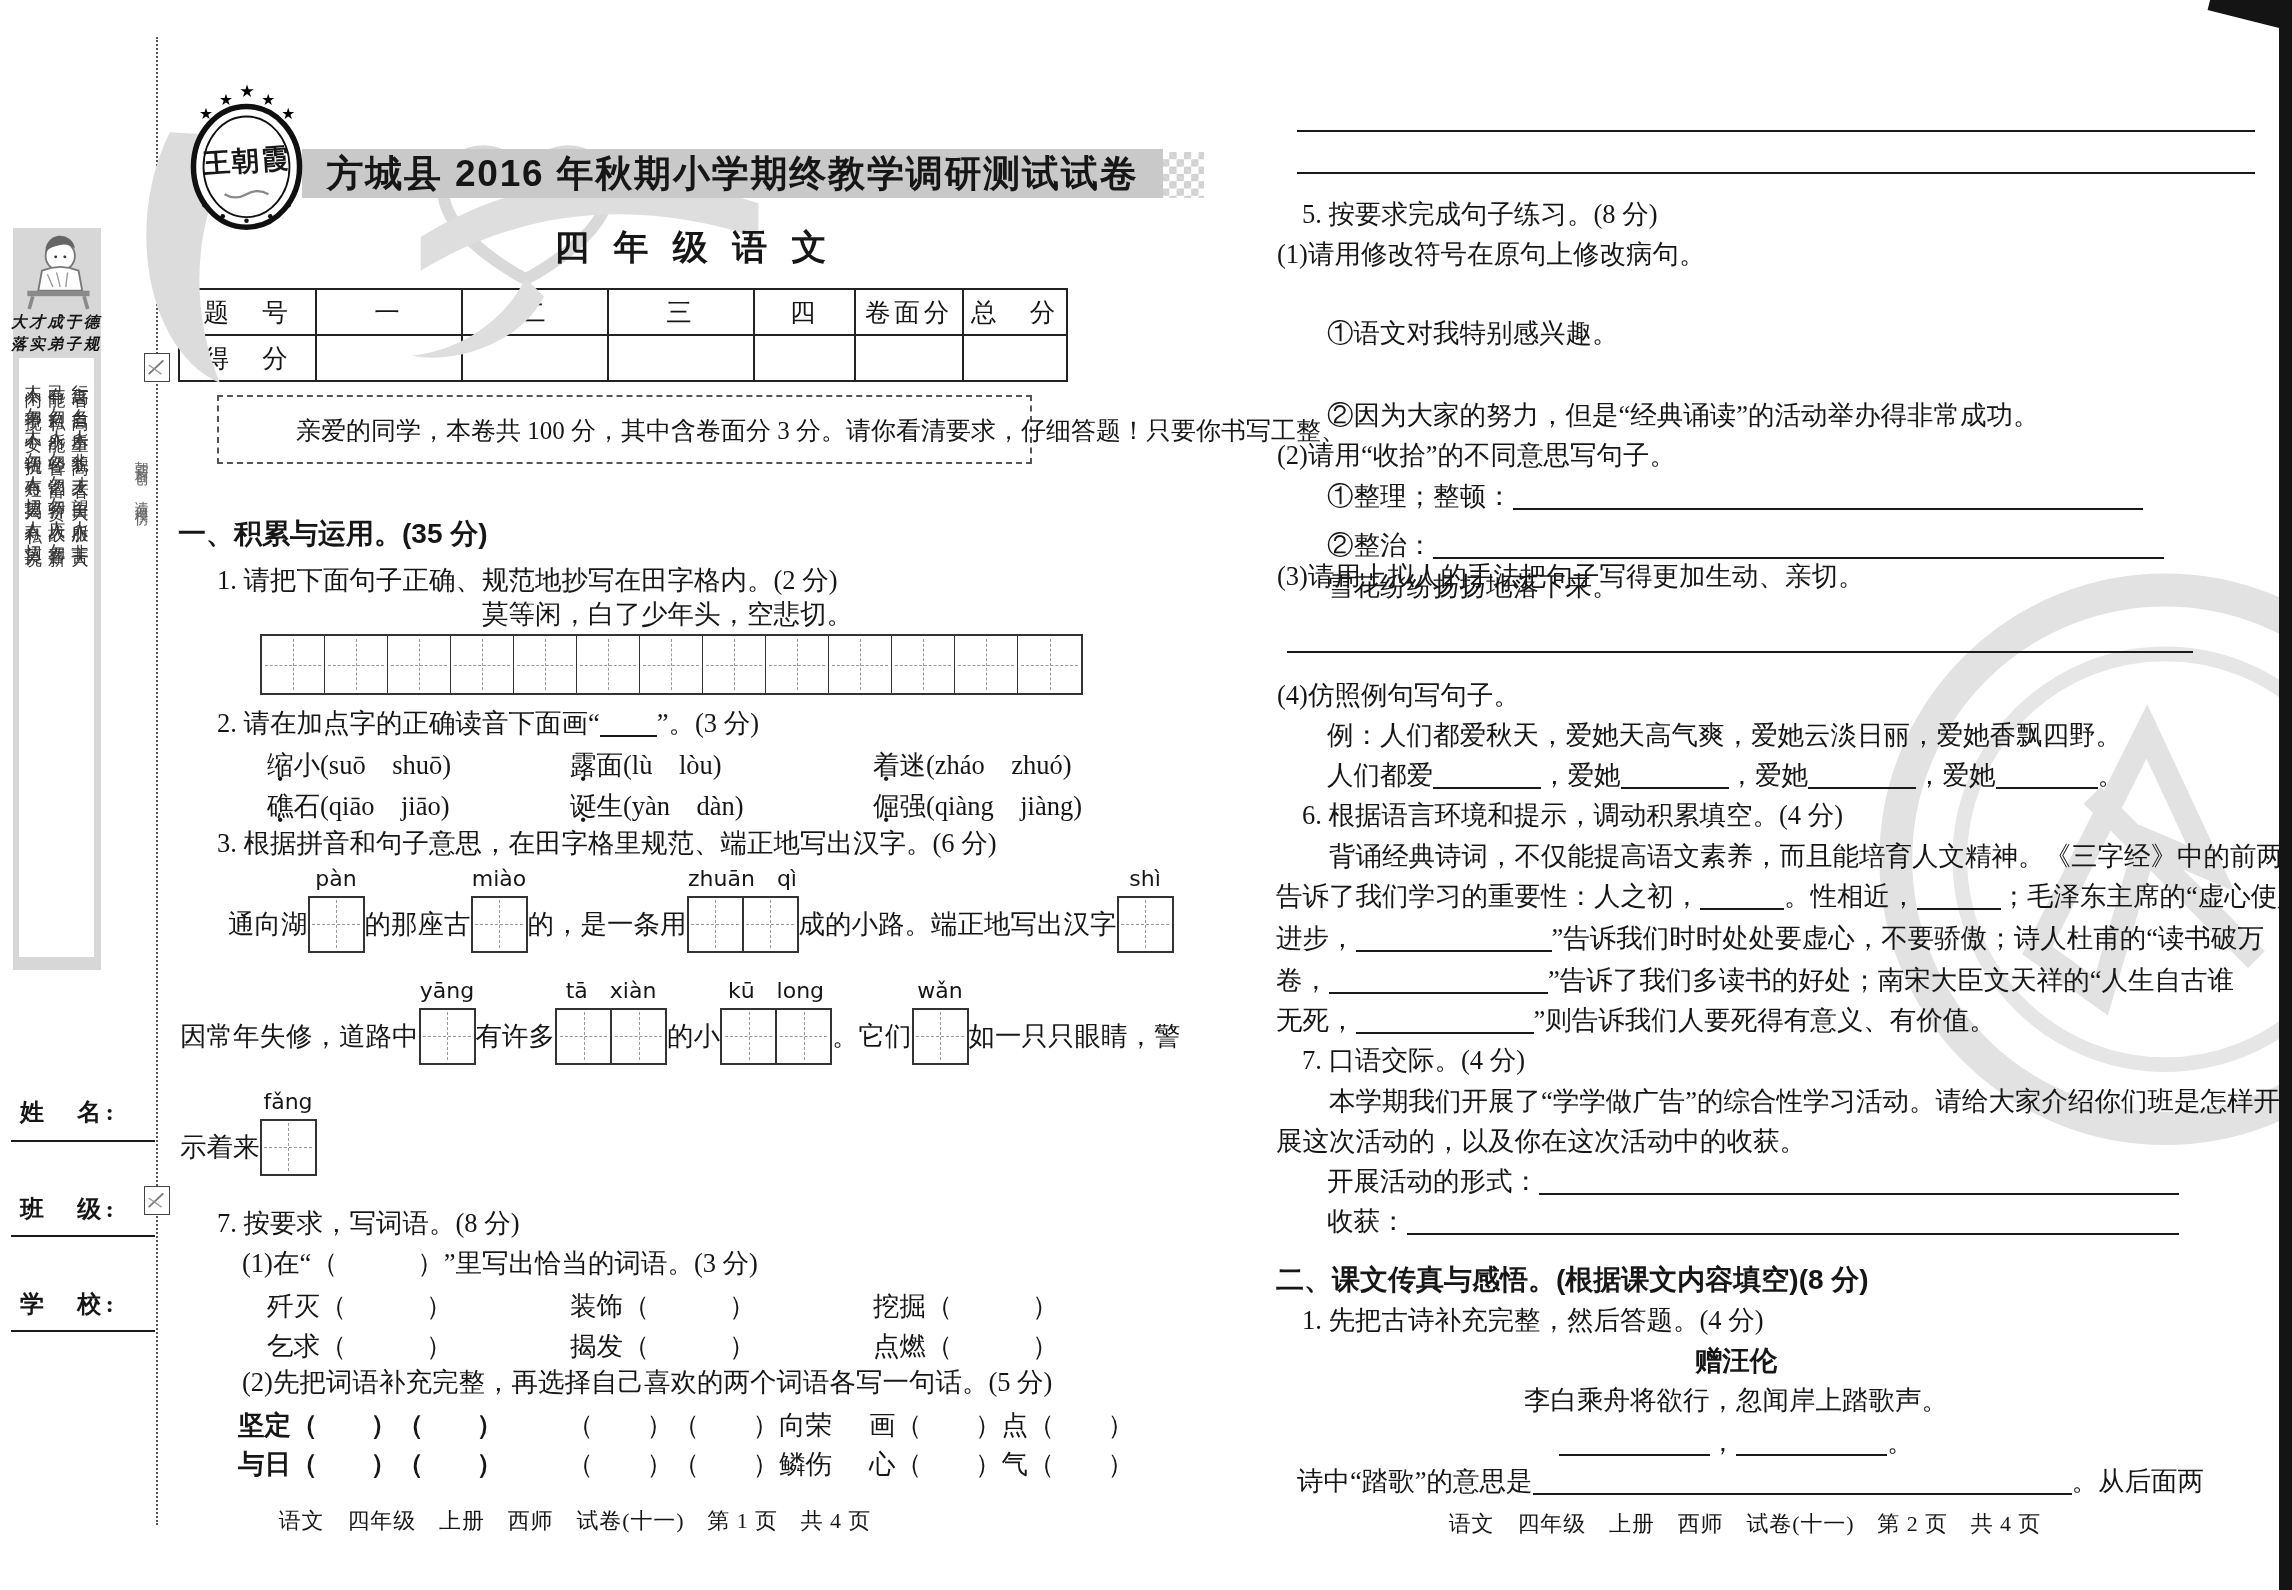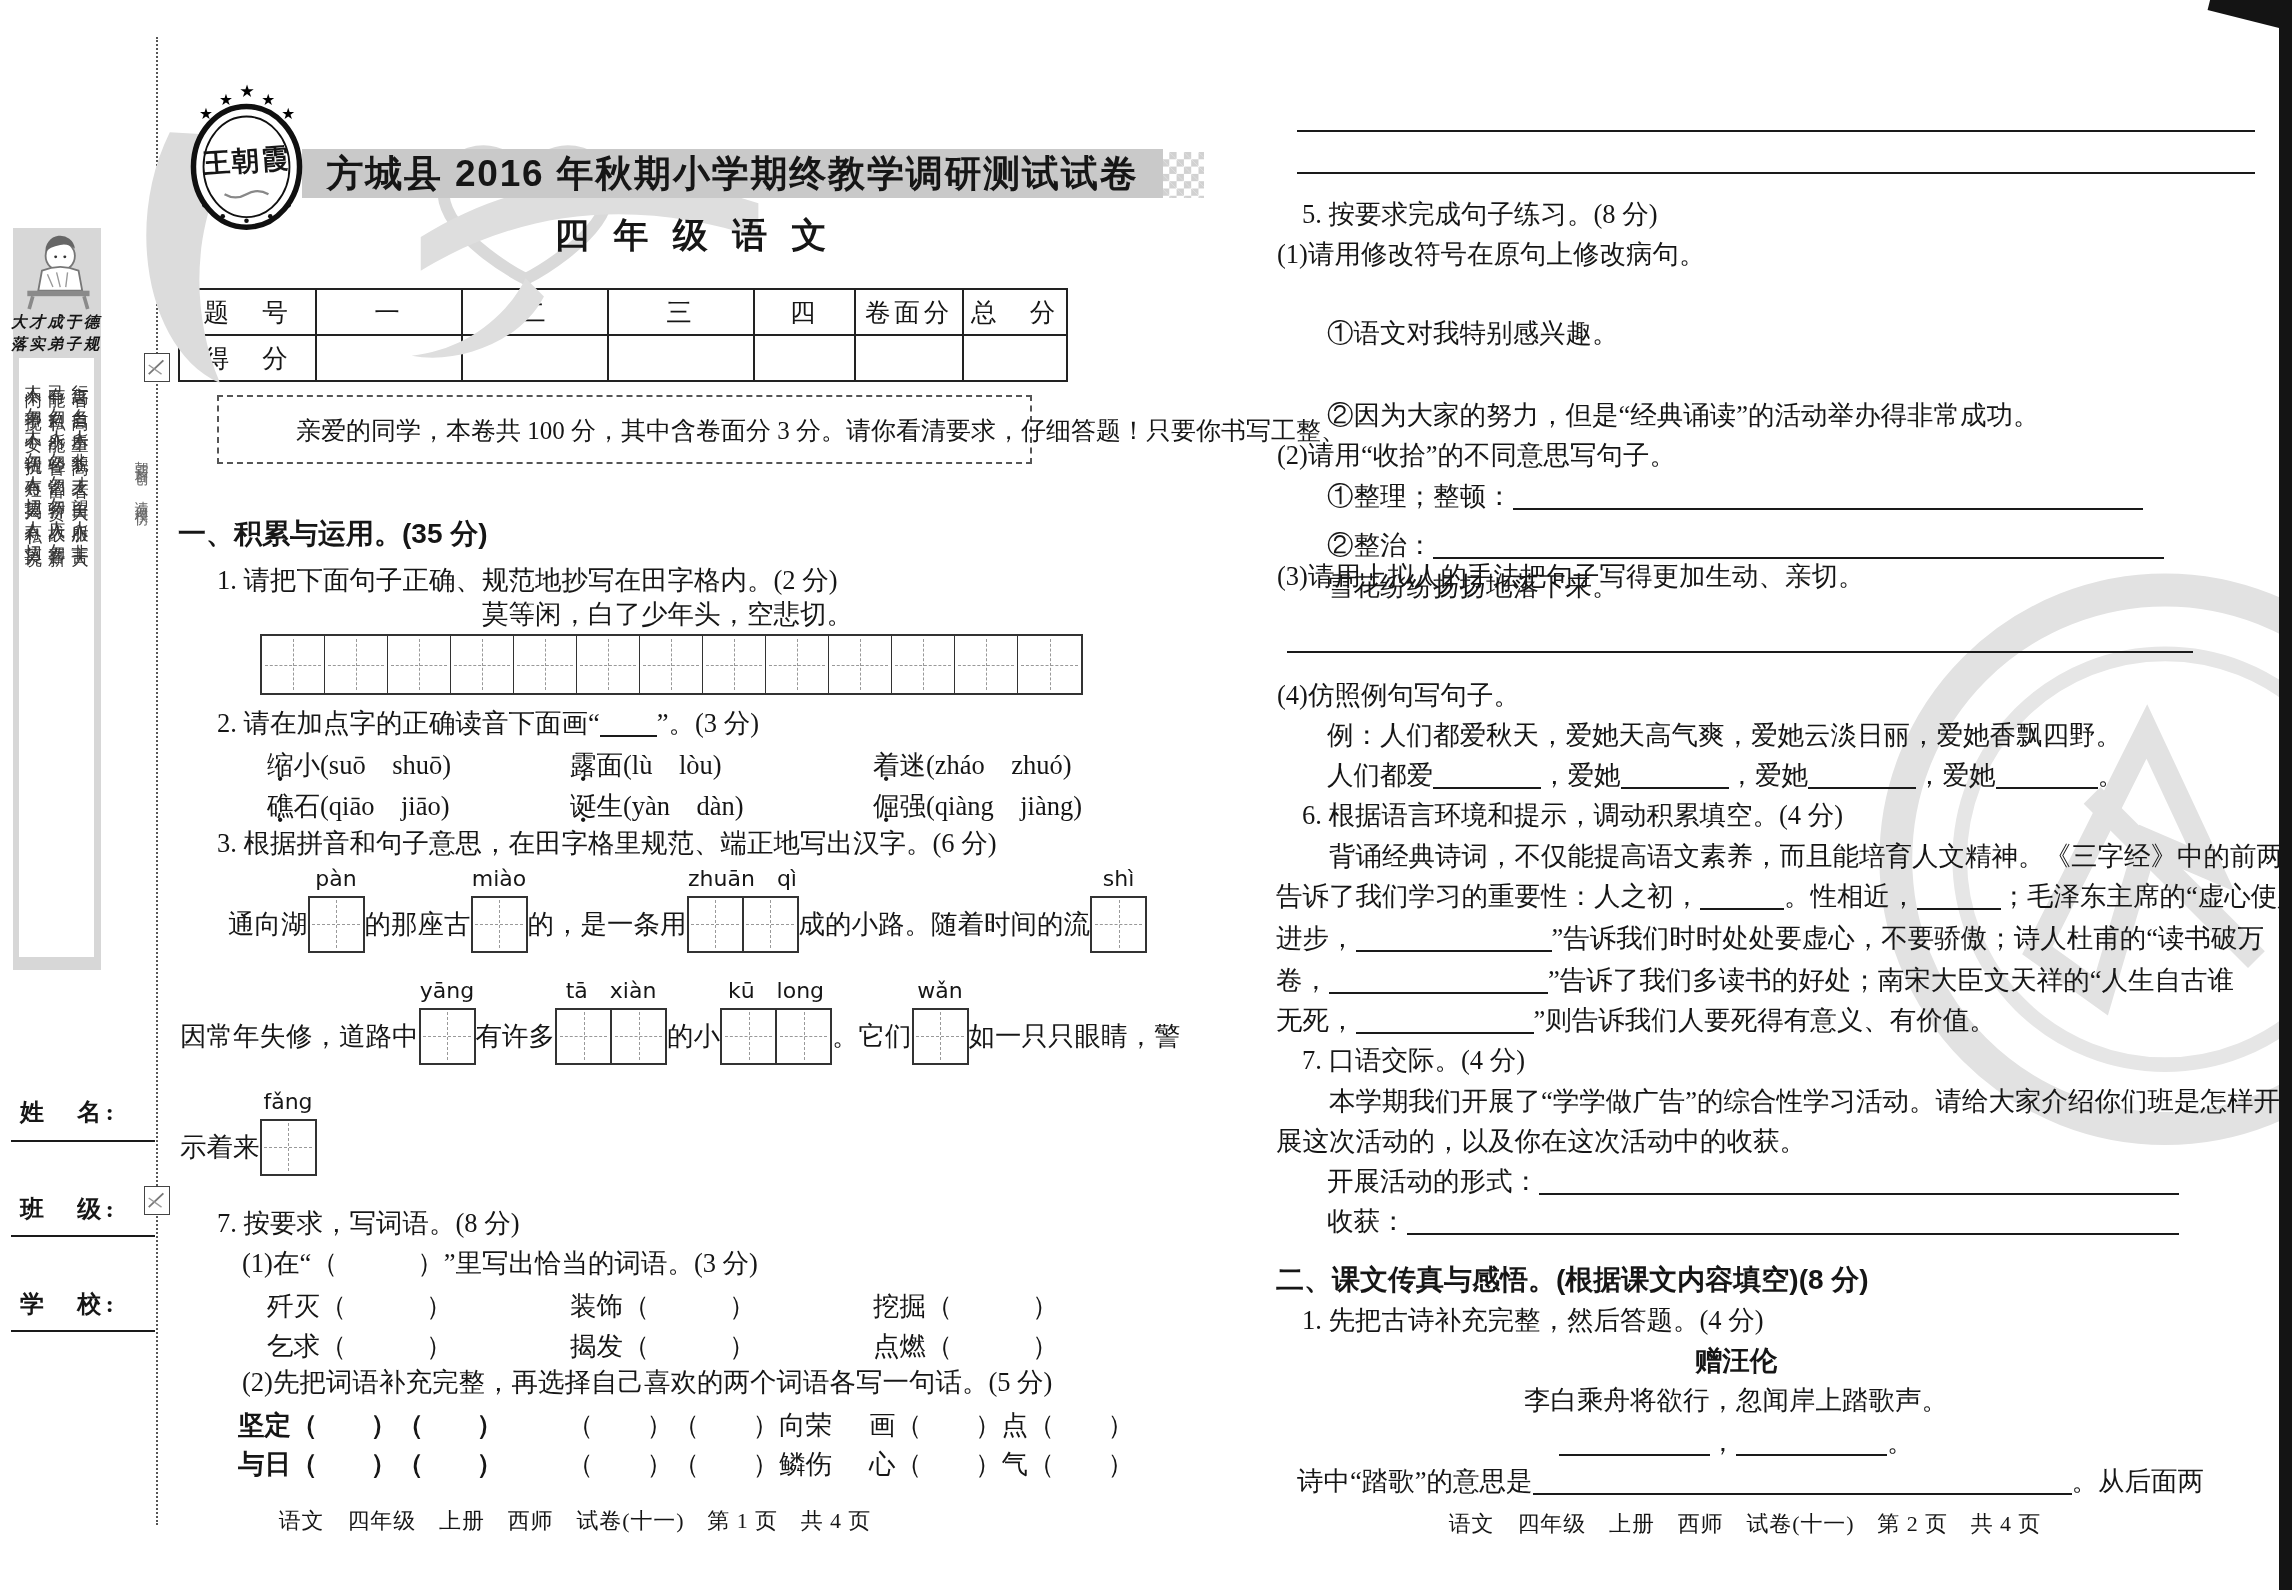--- a/index.html
+++ b/index.html
@@ -15,21 +15,21 @@
   .ctr { text-align:center; }
 
   
   .banner { left:302px; top:149px; width:861px; height:49px; background:#c9c9c9;
             text-align:center; font-size:37px; line-height:49px; letter-spacing:1.8px; z-index:2; }
   .checker { left:1162px; top:152px; width:42px; height:46px; opacity:.85; z-index:2;
     background-image:
       linear-gradient(45deg,#c9c9c9 25%,transparent 25%,transparent 75%,#c9c9c9 75%),
       linear-gradient(45deg,#c9c9c9 25%,transparent 25%,transparent 75%,#c9c9c9 75%);
     background-size:14.6px 14.6px; background-position:0 0,7.3px 7.3px; }
-  .subtitle { left:347px; top:212px; width:694px; text-align:center;
+  .subtitle { left:347px; top:224px; width:694px; text-align:center;
               font-size:35px; letter-spacing:7.3px; z-index:2; }
   .logo { left:177px; top:77px; width:139px; height:154px; z-index:3; }
   .logo .brand { position:absolute; left:12.8px; top:66px; width:113px; text-align:center;
                  font-size:27.4px; font-weight:700; transform:rotate(-4deg); letter-spacing:1.8px; }
 
   
   .score-table { border-collapse:collapse; background:#fff; }
   .score-table td { border:2.2px solid #222; text-align:center; font-size:25.6px;
                     height:46px; padding:0; letter-spacing:3.7px; }
 
@@ -301,21 +301,21 @@
       </span>
     </span>
   <span class="t">的，是一条用</span>
   <span class="bg2">
       <span class="py">zhuān　qì</span>
       <span class="tboxes">
         <span class="tbox"></span>
         <span class="tbox"></span>
       </span>
     </span>
-  <span class="t">成的小路。随着时间的流</span>
+  <span class="t">成的小路。端正地写出汉字</span>
   <span class="bg2">
       <span class="py">shì</span>
       <span class="tboxes">
         <span class="tbox"></span>
       </span>
     </span>
 </div>
 
 <div class="abs q3row" style="left:180px; top:980px;">
   <span class="t">因常年失修，道路中</span>

